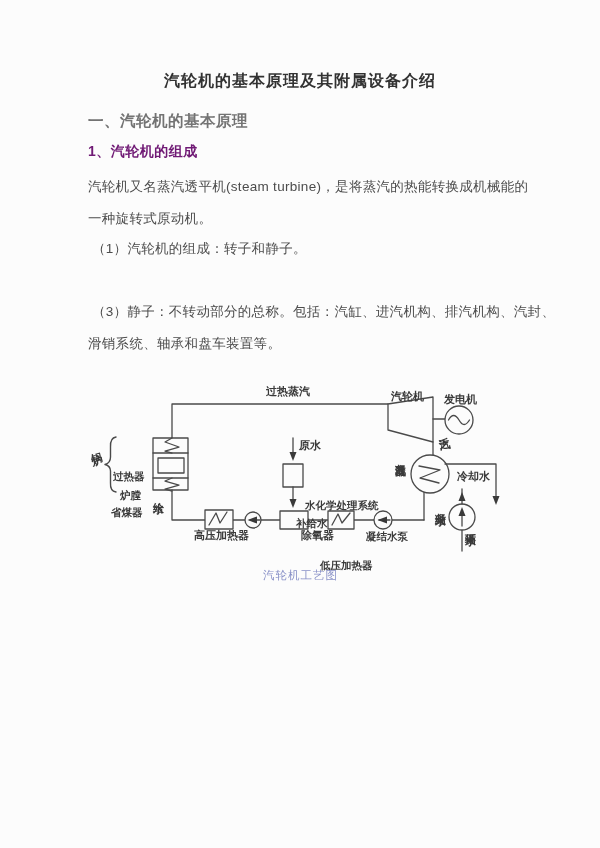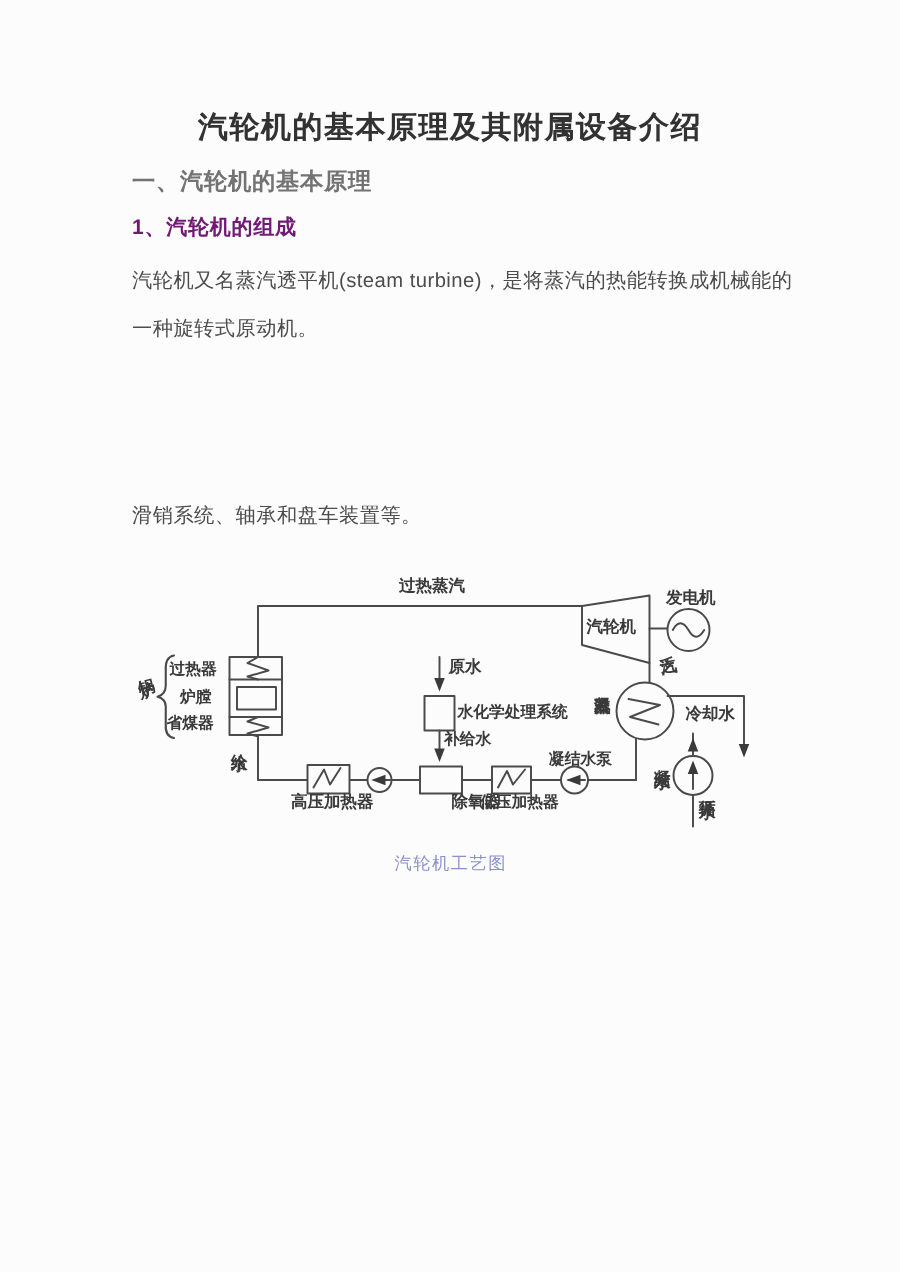--- a/index.html
+++ b/index.html
@@ -4,21 +4,21 @@
 <style>
   html,body{margin:0;padding:0;}
   body{
     width:600px;height:848px;background:#fbfbfb;
     font-family:"Liberation Sans","DejaVu Sans",sans-serif;
     position:relative;overflow:hidden;
   }
   .page{position:absolute;left:0;top:0;width:600px;height:848px;background:#fcfcfc;}
   .doc-title{
     position:absolute;left:0;top:71px;width:600px;text-align:center;
-    font-size:20px;font-weight:700;color:#323232;letter-spacing:1px;
+    font-size:16px;font-weight:700;color:#323232;letter-spacing:1px;
   }
   .h1{
     position:absolute;left:88px;top:111px;
     font-size:15.5px;font-weight:700;color:#737373;letter-spacing:.5px;
   }
   .h2{
     position:absolute;left:88px;top:143px;
     font-size:14px;font-weight:700;color:#701a75;letter-spacing:.5px;
   }
   .bodyline{
@@ -31,21 +31,21 @@
   .l3{top:271px;left:92px;}
   .l4{top:303px;left:92px;}
   .l5{top:335px;}
   
   .diagram{position:absolute;left:0;top:0;width:516px;height:848px;}
   .diagram svg{position:absolute;left:0;top:0;}
   .dlabel{
     position:absolute;font-size:11px;color:#3a3a3a;font-weight:600;
     white-space:nowrap;line-height:1.05;
   }
-  .small{font-size:10.5px;}
+  .small{font-size:10.5px;margin-top:30px;}
   .vlabel{writing-mode:vertical-rl;text-orientation:upright;letter-spacing:1px;}
   .rot-boiler{transform:rotate(-14deg);}
   .rot-exh{transform:rotate(-12deg);}
   .watermark{
     position:absolute;left:345px;top:528px;width:160px;
     font-size:12.5px;color:#8e8e8e;opacity:.6;font-weight:600;
     white-space:nowrap;letter-spacing:.5px;
   }
   .caption{
     position:absolute;left:263px;top:568px;
@@ -56,20 +56,22 @@
 <body>
 
 <div class="page">
 
   <div class="doc-title">汽轮机的基本原理及其附属设备介绍</div>
   <div class="h1">一、汽轮机的基本原理</div>
   <div class="h2">1、汽轮机的组成</div>
 
   <div class="bodyline l1">一种旋转式原动机。</div>
   <div class="bodyline l0">汽轮机又名蒸汽透平机(steam turbine)，是将蒸汽的热能转换成机械能的</div>
+  <div class="bodyline l2">（1）汽轮机的组成：转子和静子。</div>
+  <div class="bodyline l4">（3）静子：不转动部分的总称。包括：汽缸、进汽机构、排汽机构、汽封、</div>
   <div class="bodyline l5">滑销系统、轴承和盘车装置等。</div>
 
   <div class="diagram">
     <svg width="600" height="848" viewBox="0 0 600 848">
       <g stroke="#4a4a4a" stroke-width="1.3" fill="none" stroke-linejoin="round" stroke-linecap="round">
 
         <path d="M172,438 V404 H388"></path>
 
         <rect x="153" y="438" width="35" height="52" fill="#fcfcfc"></rect>
         <path d="M153,453 H188 M153,478 H188"></path>
@@ -120,21 +122,21 @@
         <path d="M462,551 V530"></path>
         <circle cx="462" cy="517" r="13" fill="#fcfcfc"></circle>
         <path d="M462,526 V512"></path>
         <polygon points="458.5,516 465.5,516 462,507" fill="#3a3a3a" stroke="none"></polygon>
         <path d="M462,504 V489"></path>
         <polygon points="458.5,501 465.5,501 462,492" fill="#3a3a3a" stroke="none"></polygon>
       </g>
     </svg>
 
     <div class="dlabel" style="left:266px;top:386px;">过热蒸汽</div>
-    <div class="dlabel" style="left:391px;top:391px;margin-top:22px;">汽轮机</div>
+    <div class="dlabel" style="left:391px;top:391px;">汽轮机</div>
     <div class="dlabel" style="left:444px;top:394px;">发电机</div>
     <div class="dlabel vlabel rot-exh" style="left:435px;top:429px;">乏汽</div>
     <div class="dlabel vlabel" style="left:394px;top:455px;">凝汽器</div>
     <div class="dlabel" style="left:457px;top:471px;">冷却水</div>
     <div class="dlabel vlabel" style="left:434px;top:504px;">凝结水</div>
     <div class="dlabel vlabel" style="left:464px;top:524px;">循环水</div>
     <div class="dlabel small" style="left:366px;top:501px;">凝结水泵</div>
     <div class="dlabel small" style="left:320px;top:530px;">低压加热器</div>
     <div class="dlabel" style="left:277px;top:530px;padding-left:24px;">除氧器</div>
     <div class="dlabel" style="left:194px;top:530px;">高压加热器</div>

